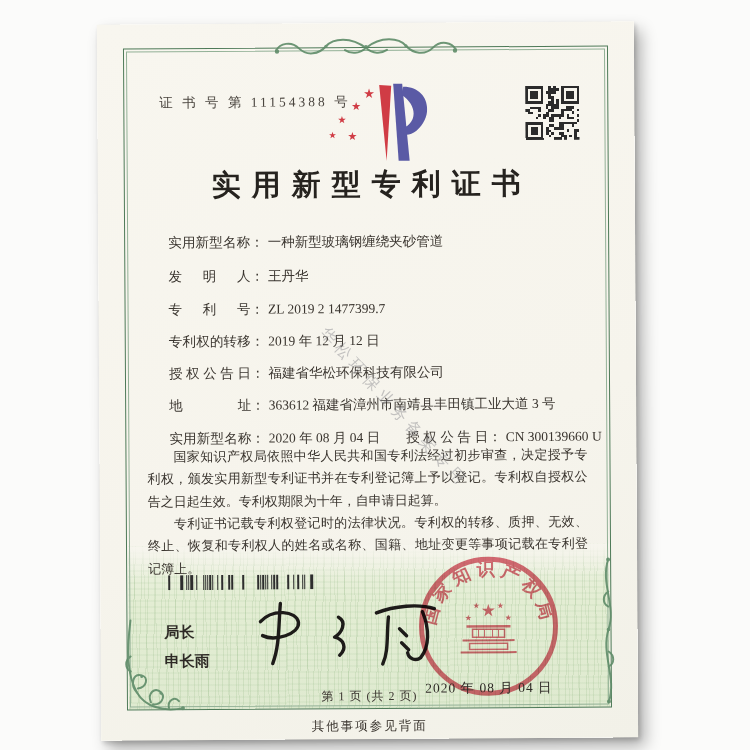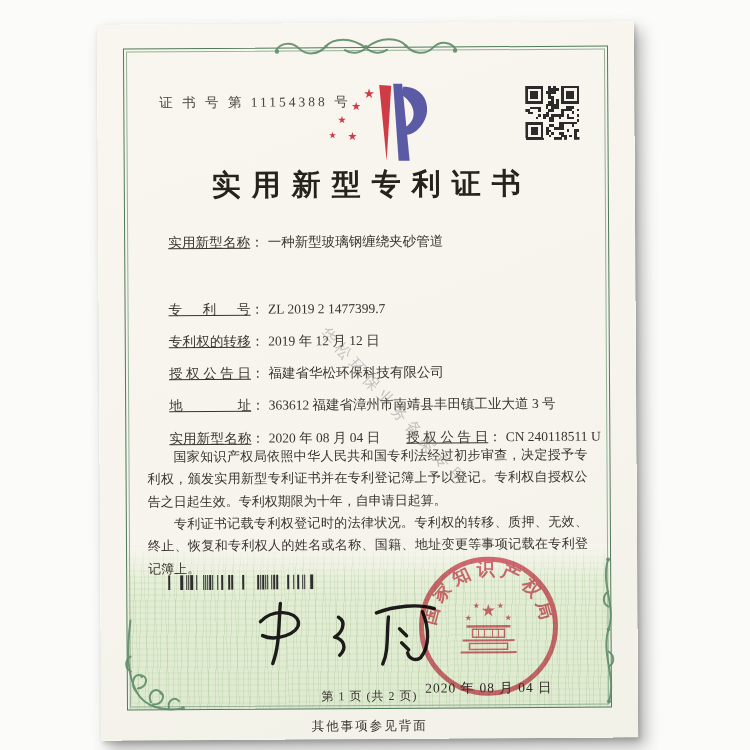--- a/index.html
+++ b/index.html
@@ -34,21 +34,21 @@
   
   .logo{position:absolute;left:226px;top:56px;width:104px;height:88px;}
   .logo .star{position:absolute;color:#d03c45;line-height:1;font-family:"DejaVu Sans",sans-serif;}
   
   .qr{position:absolute;left:428px;top:64px;width:54px;height:54px;}
   
   .title{position:absolute;left:0;right:0;top:142px;text-align:center;
     font-size:29px;font-weight:bold;letter-spacing:11px;padding-left:11px;color:#26231f;}
   
   .row{position:absolute;left:70px;font-size:13.5px;white-space:nowrap;color:#3a352f;}
-  .lab{display:inline-block;width:82px;text-align:justify;text-align-last:justify;text-decoration:underline;}
+  .lab{display:inline-block;width:82px;text-align:justify;text-align-last:justify;}
   .colon{margin-right:4px;}
   .grant2{margin-left:26px;}
   
   .paras{position:absolute;left:48px;top:422px;width:440px;font-size:13px;line-height:1.72;
     text-align:justify;color:#3a352f;}
   .paras p{margin:0;text-indent:2em;}
   
   .watermark{position:absolute;left:232px;top:300px;font-size:16px;letter-spacing:5px;
     color:rgba(125,125,132,.42);transform:rotate(48deg);transform-origin:left top;white-space:nowrap;}
   
@@ -245,26 +245,27 @@
           <rect x="16" y="2" width="3" height="3" fill="#2b2b2b"></rect>
           <rect x="0" y="14" width="7" height="7"></rect>
           <rect x="1" y="15" width="5" height="5" fill="#f6f4ec"></rect>
           <rect x="2" y="16" width="3" height="3" fill="#2b2b2b"></rect>
         </g>
       </svg></div>
 
   <div class="title">实用新型专利证书</div>
 
   <div class="row" style="top:210px"><span class="lab">实用新型名称</span><span class="colon">：</span><span>一种新型玻璃钢缠绕夹砂管道</span></div>
+  <div class="row" style="top:244px"><span class="lab">发明人</span><span class="colon">：</span><span>王丹华</span></div>
   <div class="row" style="top:277px"><span class="lab">专利号</span><span class="colon">：</span><span>ZL 2019 2 1477399.7</span></div>
   <div class="row" style="top:309px"><span class="lab">专利权的转移</span><span class="colon">：</span><span>2019 年 12 月 12 日</span></div>
   <div class="row" style="top:341px"><span class="lab">授权公告日</span><span class="colon">：</span><span>福建省华松环保科技有限公司</span></div>
   <div class="row" style="top:373px"><span class="lab">地址</span><span class="colon">：</span><span>363612 福建省漳州市南靖县丰田镇工业大道 3 号</span></div>
   <div class="row" style="top:406px">
-    <span class="lab">实用新型名称</span><span class="colon">：</span><span>2020 年 08 月 04 日</span><span class="grant2"><span class="lab">授权公告日</span><span class="colon">：</span><span>CN 240118511 U</span></span>
+    <span class="lab">实用新型名称</span><span class="colon">：</span><span>2020 年 08 月 04 日</span><span class="grant2"><span class="lab">授权公告日</span><span class="colon">：</span><span>CN 300139660 U</span></span>
   </div>
 
   <div class="paras">
     <p>国家知识产权局依照中华人民共和国专利法经过初步审查，决定授予专利权，颁发实用新型专利证书并在专利登记簿上予以登记。专利权自授权公告之日起生效。专利权期限为十年，自申请日起算。</p>
     <p>专利证书记载专利权登记时的法律状况。专利权的转移、质押、无效、终止、恢复和专利权人的姓名或名称、国籍、地址变更等事项记载在专利登记簿上。</p>
   </div>
 
   <div class="watermark">华松环保业务备案专用</div>
 
   <div class="barcode"><svg id="barsvg" width="150" height="15">
@@ -295,20 +296,24 @@
           <rect x="112" y="0" width="2" height="15"></rect>
           <rect x="123" y="0" width="2" height="15"></rect>
           <rect x="129" y="0" width="1" height="15"></rect>
           <rect x="133" y="0" width="2" height="15"></rect>
           <rect x="138" y="0" width="1" height="15"></rect>
           <rect x="140" y="0" width="1" height="15"></rect>
           <rect x="146" y="0" width="3" height="15"></rect>
         </g>
       </svg></div>
 
+  <div class="signer">
+    <div>局长</div>
+    <div>申长雨</div>
+  </div>
 
   <svg class="sig" viewBox="0 0 200 84">
     <g stroke="#1d1b19" stroke-width="3.4" fill="none" stroke-linecap="round" stroke-linejoin="round">
       <path d="M30,14 C28,36 29,56 22,74"></path>
       <path d="M10,32 C22,19 46,21 48,33 C49,45 24,52 12,46"></path>
       <path d="M88,28 C97,33 91,44 84,48 C93,50 97,59 89,66"></path>
       <path d="M126,24 C144,17 168,15 184,20"></path>
       <path d="M138,28 C136,47 138,63 132,75"></path>
       <path d="M172,23 C179,40 179,58 170,69 C165,73 158,70 157,64"></path>
       <path d="M149,40 l7,7"></path>

